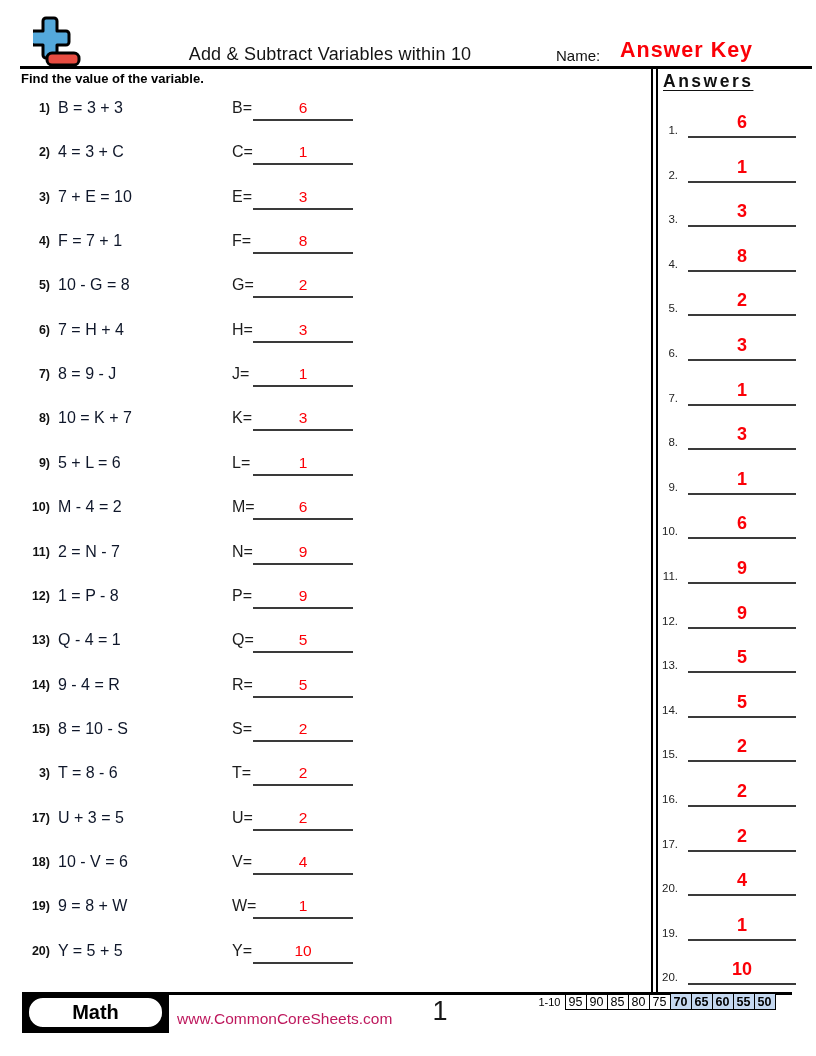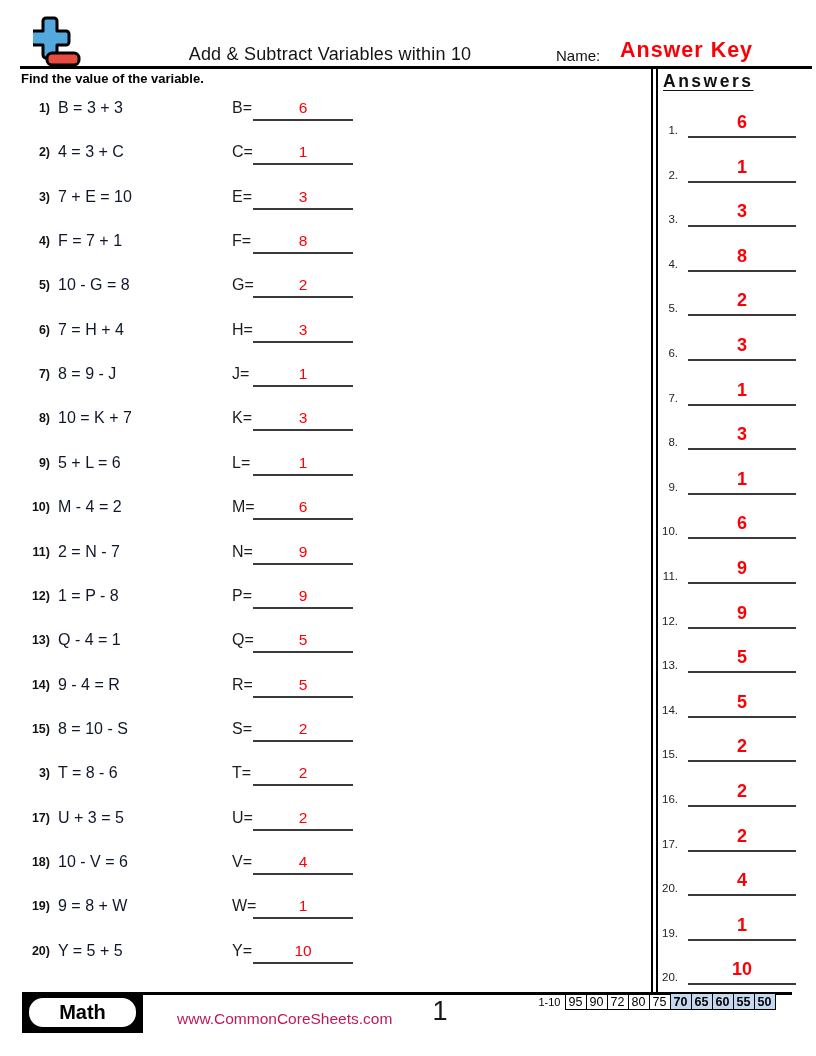--- a/index.html
+++ b/index.html
@@ -35,21 +35,21 @@
   #divider{left:651px;top:68px;width:7px;height:924px;border-left:2.5px solid #000;border-right:2.5px solid #000;}
   #answers-heading{left:663px;top:71px;width:150px;text-align:left;font-size:17.5px;font-weight:bold;
     letter-spacing:2.5px;text-decoration:underline;text-underline-offset:3px;}
   .a-item{position:absolute;left:648px;width:152px;height:32px;}
   .a-num{position:absolute;left:0;bottom:2px;width:30px;text-align:right;font-size:11.5px;color:#222;}
   .a-line{position:absolute;left:40px;bottom:0;width:108px;height:30px;border-bottom:2px solid var(--line-dark);
     text-align:center;font-size:18px;font-weight:bold;color:var(--answer-red);line-height:28px;}
 
   
   #footer-line{left:22px;top:992px;width:770px;height:2.5px;background:#000;}
-  #subject-badge{left:22px;top:992px;width:121px;height:41px;background:#000;}
+  #subject-badge{left:22px;top:992px;width:147px;height:41px;background:#000;}
   #subject-pill{position:absolute;left:5px;top:4px;right:5px;bottom:4px;background:#fff;border:2.5px solid #000;
     border-radius:16px;display:flex;align-items:center;justify-content:center;font-size:20px;font-weight:bold;color:#000;}
   #website{left:177px;top:1010px;font-size:15.5px;color:#be185d;}
   #page-number{left:420px;top:996px;width:40px;text-align:center;font-size:27px;color:#161616;}
   #score-table{left:533px;top:993px;border-collapse:collapse;}
   #score-table td{border:1.5px solid #000;width:21px;height:16px;text-align:center;font-size:12.5px;padding:0 1px;color:#000;}
   #score-table td.rlabel{border:none;width:32px;font-size:11px;text-align:right;padding-right:4px;}
   #score-table td.shaded{background:var(--table-blue);font-weight:bold;}
 </style>
 </head>
@@ -281,21 +281,21 @@
     <div id="subject-pill">Math</div>
   </div>
   <div id="website" class="abs">www.CommonCoreSheets.com</div>
   <div id="page-number" class="abs">1</div>
   <table id="score-table" class="abs">
       <tbody id="score-tbody">
         <tr>
           <td class="rlabel">1-10</td>
           <td>95</td>
           <td>90</td>
-          <td>72</td>
+          <td>85</td>
           <td>80</td>
           <td>75</td>
           <td class="shaded">70</td>
           <td class="shaded">65</td>
           <td class="shaded">60</td>
           <td class="shaded">55</td>
           <td class="shaded">50</td>
         </tr>
       </tbody>
     </table>

